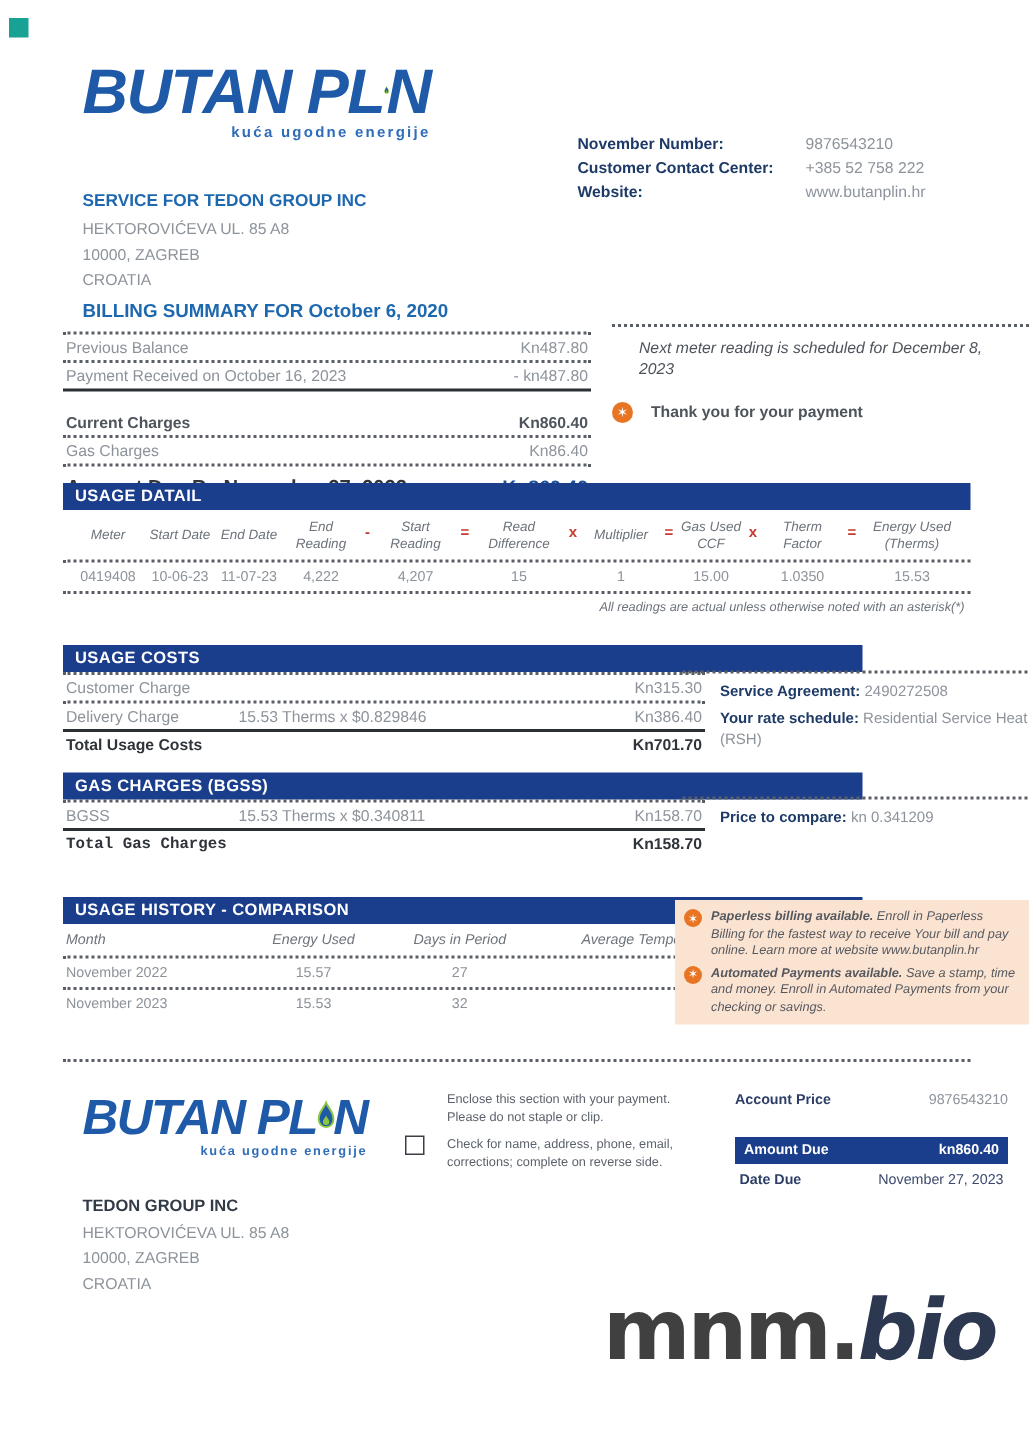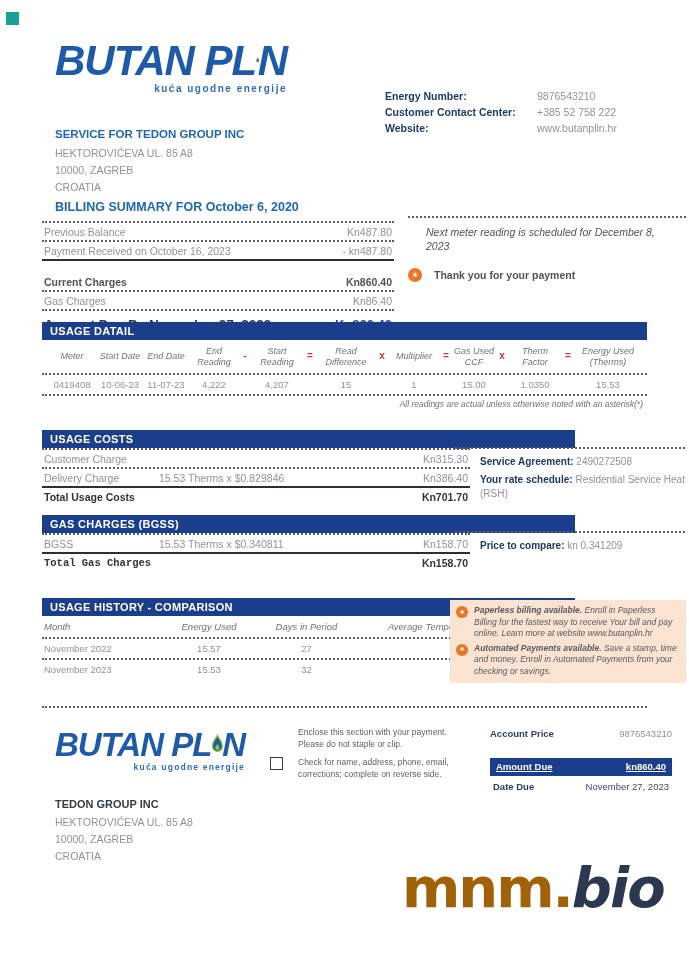--- a/index.html
+++ b/index.html
@@ -108,29 +108,29 @@
 
   
   .stub-recipient{color:#323a47;font-weight:bold;font-size:11px;margin-bottom:4px;}
   .stub-note{font-size:8.5px;line-height:12px;color:#5c626b;}
   .checkbox{width:11px;height:11px;border:1.5px solid #3a3f47;background:#fff;}
   .stub-acct{display:flex;justify-content:space-between;width:182px;font-size:9.5px;}
   .stub-acct .lbl{color:#2d3e66;font-weight:bold;}
   .stub-acct .val{color:#8d939b;}
   .amount-bar{
     width:170px;height:12px;background:#1a3e8c;color:#fff;font-weight:bold;font-size:9.5px;
-    display:flex;justify-content:space-between;padding:3px 6px;line-height:12px;text-decoration:underline;
+    display:flex;justify-content:space-between;padding:3px 6px;line-height:12px;
   }
   .date-row{display:flex;justify-content:space-between;width:176px;font-size:9.5px;padding:3px 3px;gap:20px;}
   .date-row .lbl{color:#2d3e66;font-weight:bold;}
   .date-row .val{color:#3c4a6e;}
 
   
   .mnm{font-family:"DejaVu Sans",sans-serif;font-weight:bold;font-size:56px;letter-spacing:-2px;line-height:1;white-space:nowrap;}
-  .mnm .teal{color:#a16207;}
+  .mnm .teal{color:#404040;}
   .mnm .dark{color:#2b3850;font-style:italic;}
 </style>
 </head>
 <body>
 
 <div class="page">
 
   <div class="abs corner-square"></div>
 
   <div class="abs logo" style="left:55px;top:40px;width:232px;">
@@ -148,21 +148,21 @@
 
   <div class="abs" style="left:55px;top:128px;">
     <div class="service-for">SERVICE FOR TEDON GROUP INC</div>
     <div class="addr-line">HEKTOROVIĆEVA UL. 85 A8</div>
     <div class="addr-line">10000,  ZAGREB</div>
     <div class="addr-line">CROATIA</div>
   </div>
 
   <div class="abs acct-info" style="left:385px;top:88px;">
     <div class="acct-row">
-      <span class="lbl">Energy Number:</span>
+      <span class="lbl">November Number:</span>
       <span class="val">9876543210</span>
     </div>
     <div class="acct-row">
       <span class="lbl">Customer Contact Center:</span>
       <span class="val">+385  52 758 222</span>
     </div>
     <div class="acct-row">
       <span class="lbl">Website:</span>
       <span class="val">www.butanplin.hr</span>
     </div>

